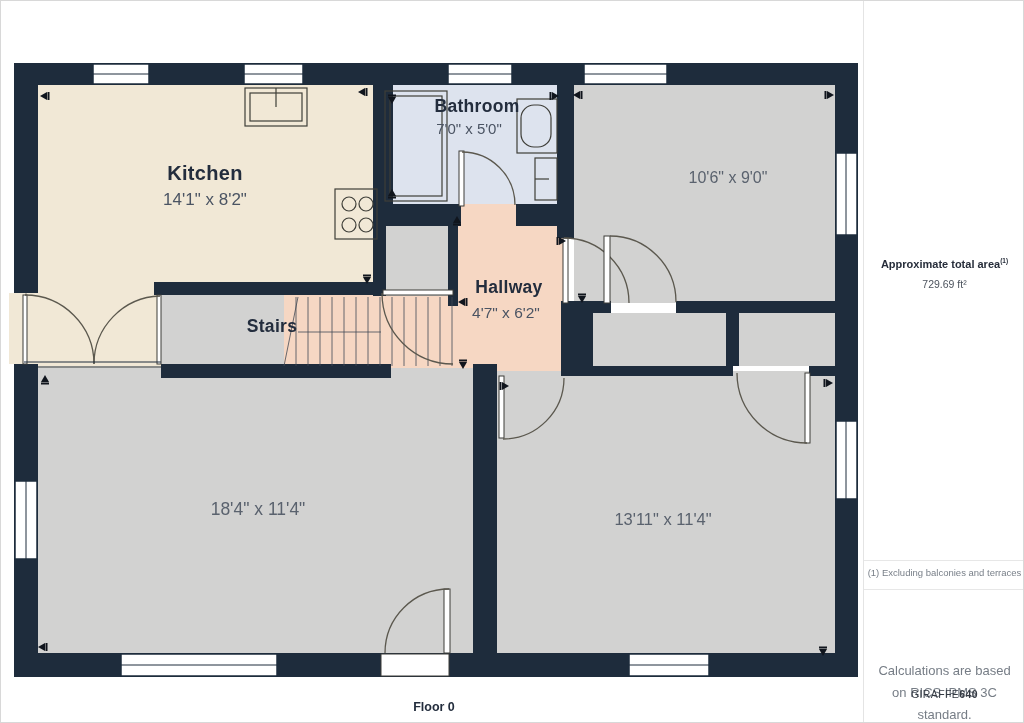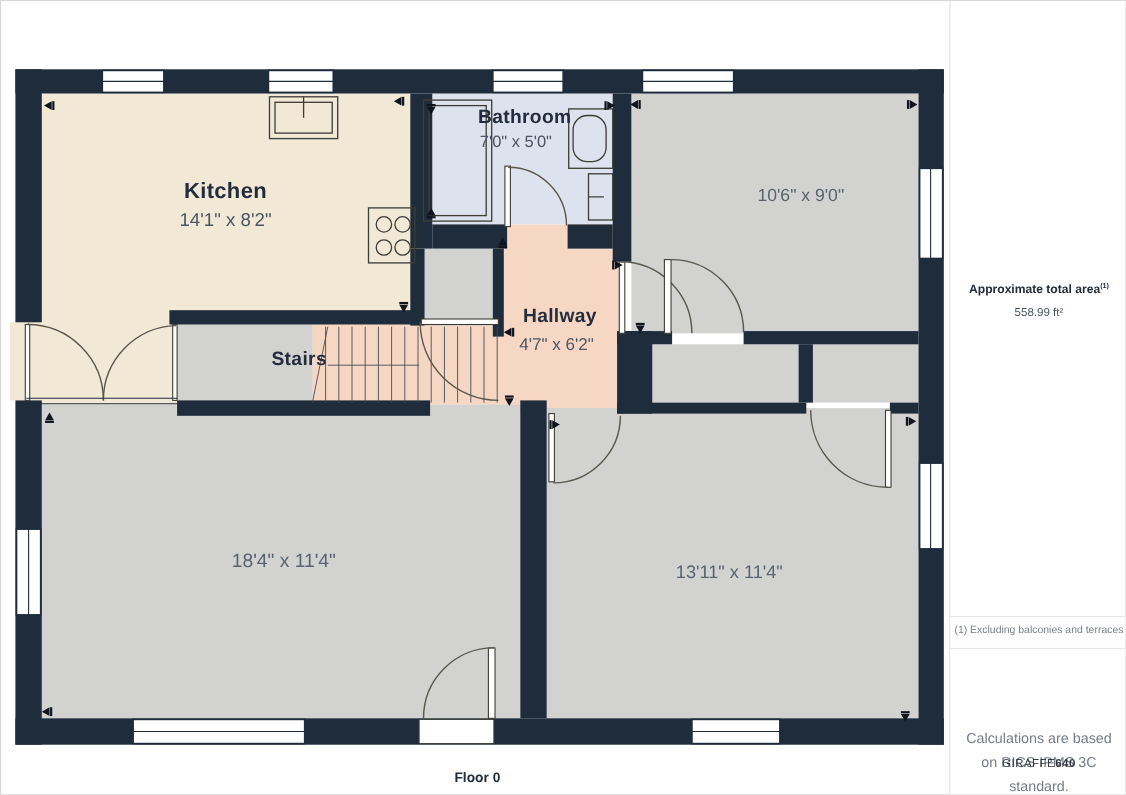--- a/index.html
+++ b/index.html
@@ -255,21 +255,21 @@
         <text class="room-name" x="271" y="331" font-size="17.5">Stairs</text>
         <text class="room-dims-gray" x="257" y="514" font-size="17.5">18'4" x 11'4"</text>
         <text class="room-dims-gray" x="662" y="524" font-size="16.5">13'11" x 11'4"</text>
         <text class="floor-label" x="433" y="710" font-size="12.5">Floor 0</text>
       </g>
     </svg>
   </div>
 
   <div class="sidebar">
     <div class="sb-txt area-title"><span>Approximate total area</span><sup>(1)</sup></div>
-    <div class="sb-txt area-value">558.99 ft²</div>
+    <div class="sb-txt area-value">729.69 ft²</div>
     <div class="divider dv1"></div>
     <div class="sb-txt footnote">(1) Excluding balconies and terraces</div>
     <div class="divider dv2"></div>
     <div class="sb-txt standard">Calculations are based on RICS IPMS 3C standard.</div>
     <div class="sb-txt brand"><span>GIRAFFE</span><b>640</b></div>
   </div>
 
 </div>
 
 </body></html>

